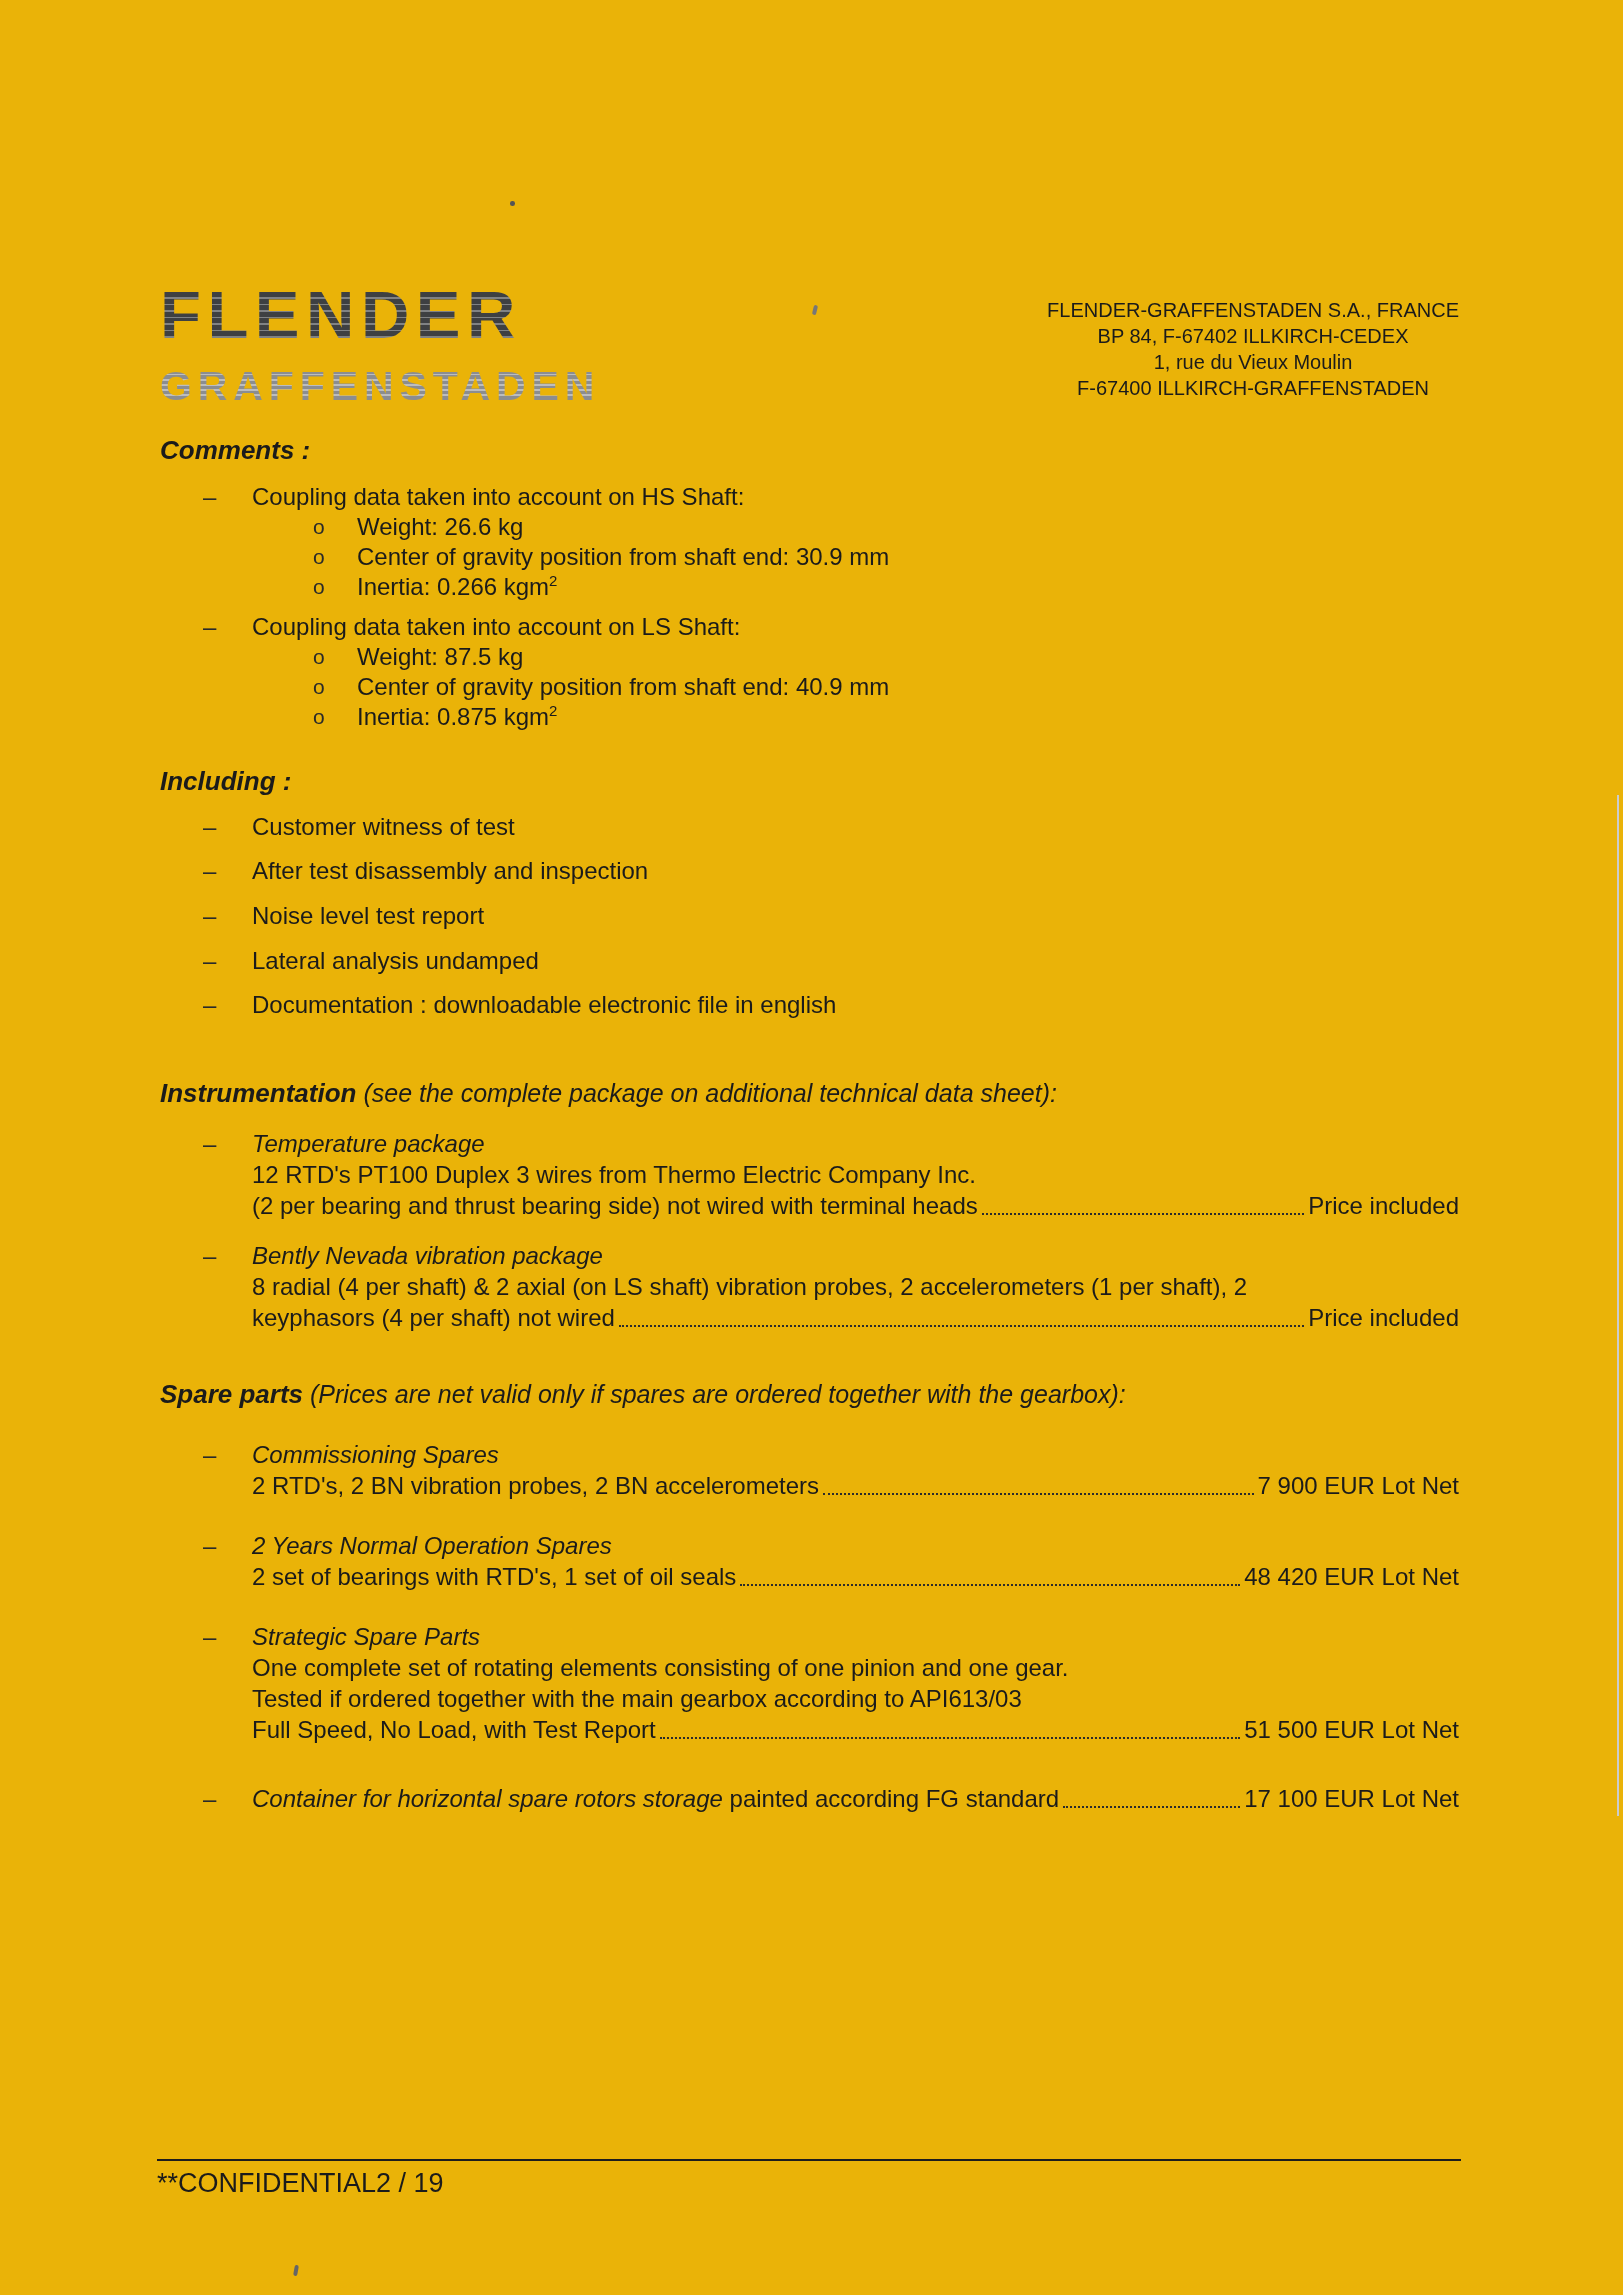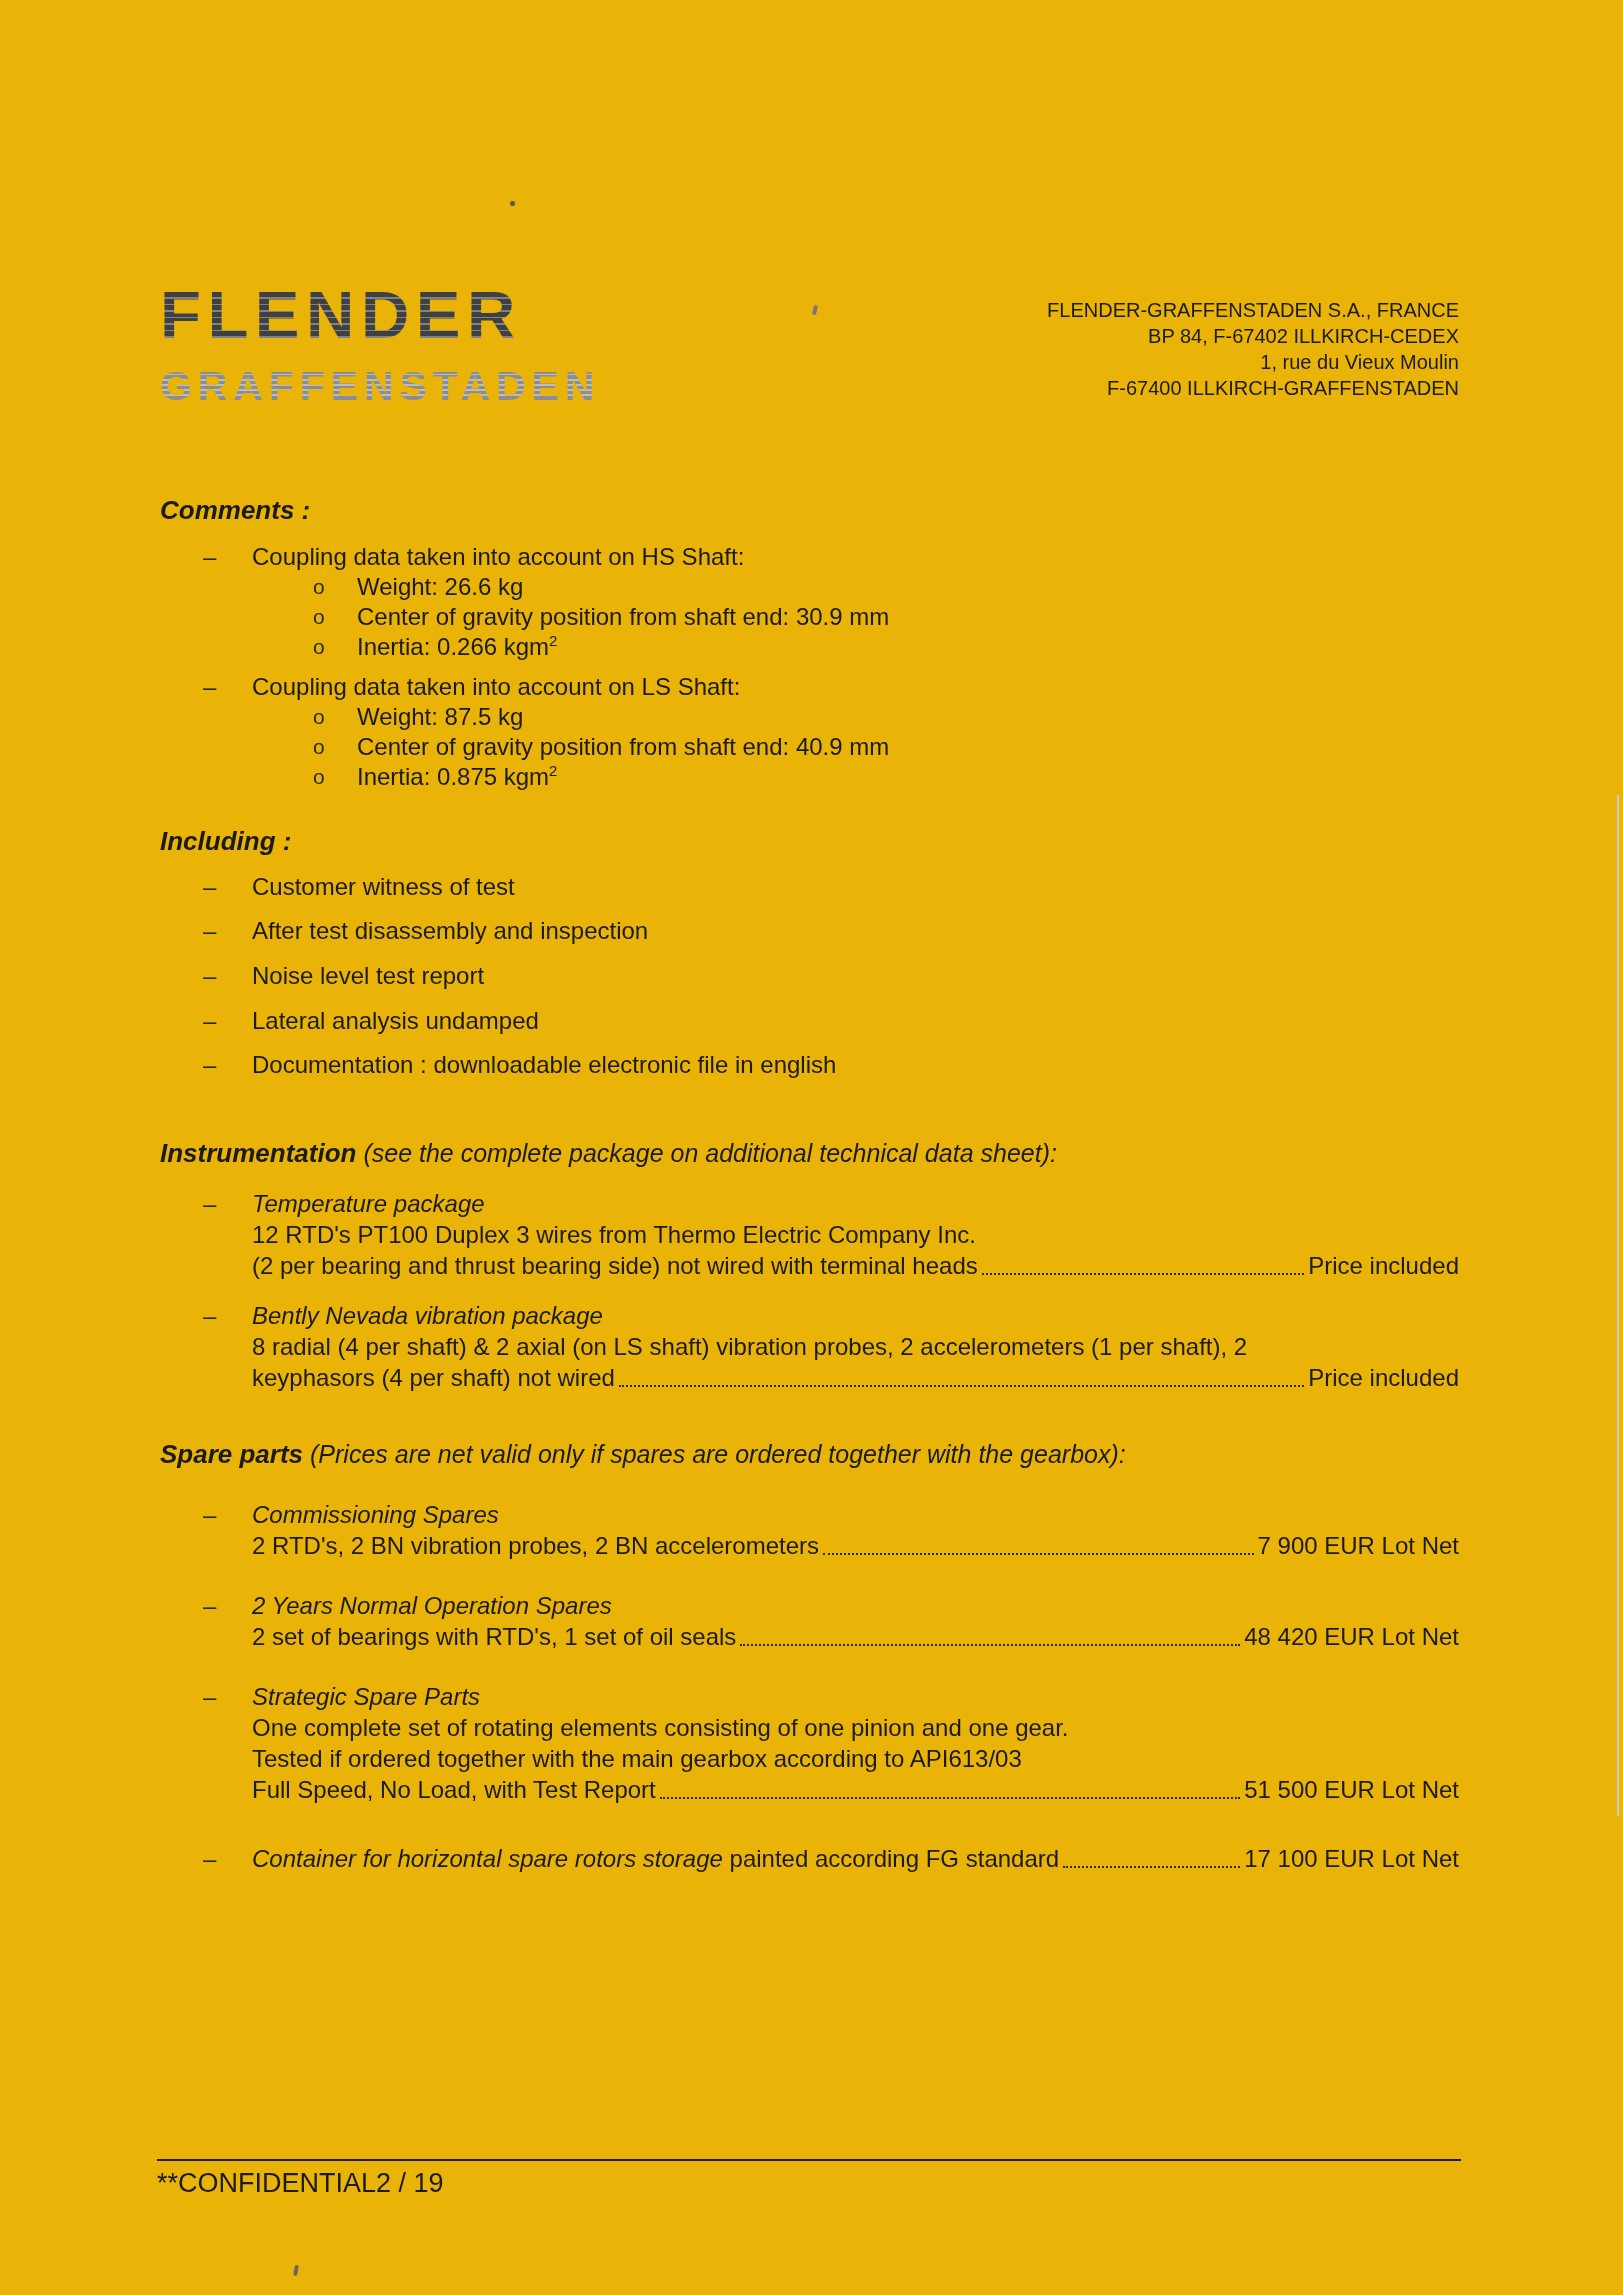--- a/index.html
+++ b/index.html
@@ -55,21 +55,21 @@
       background: repeating-linear-gradient(0deg, #8b8d90 0 3.3px, #bcbdbf 3.3px 5.2px);
       -webkit-background-clip: text;
       background-clip: text;
       color: transparent;
     }
   }
   .address {
     margin-top: 15.7px;
     font-size: 20px;
     line-height: 26px;
-    text-align: right;
+    text-align: center;
   }
 
   
   .h2 {
     margin: 0;
     font-size: 26px;
     font-weight: 700;
     font-style: italic;
     line-height: 31px;
   }
@@ -110,21 +110,21 @@
     flex: 1 1 auto;
     min-width: 15.7px;
     border-bottom: 2.6px dotted #2b2b2b;
     align-self: flex-end;
     margin: 0 3.9px 6.5px 3.9px;
     height: 0.7px;
   }
   .price { white-space: nowrap; }
 
   
-  .comments       { margin-top: 85px; }
+  .comments       { margin-top: 25px; }
   .comments .bullet-item + .bullet-item { margin-top: 9.2px; }
   .including      { margin-top: 34px; }
   .including .bullet-item { margin-top: 13.7px; }
   .instr          { margin-top: 58px; }
   .instr .bullet-item { margin-top: 19px; }
   .spares         { margin-top: 46px; }
   .spares .bullet-item { margin-top: 29px; }
   .spares .bullet-item.container-item { margin-top: 38px; }
 
   

